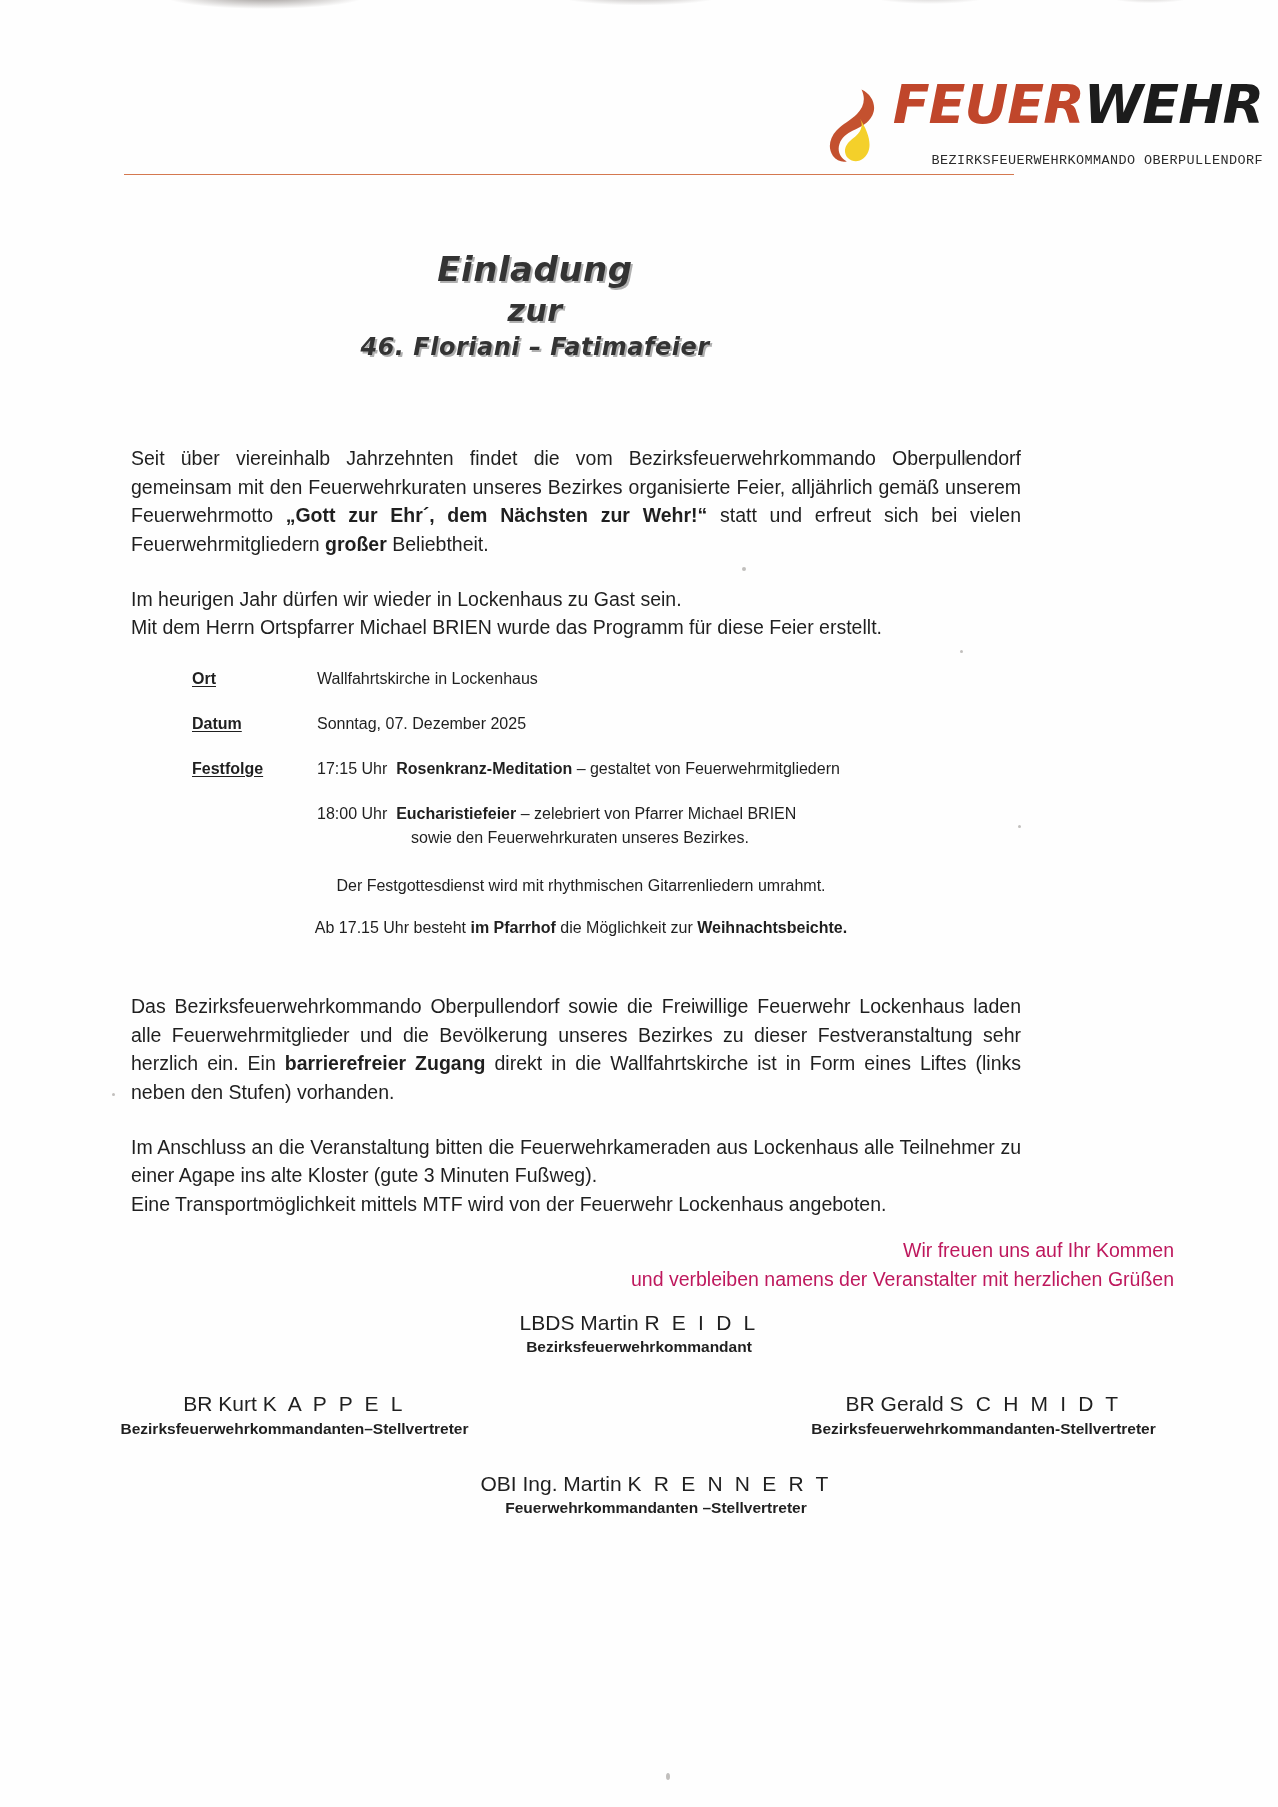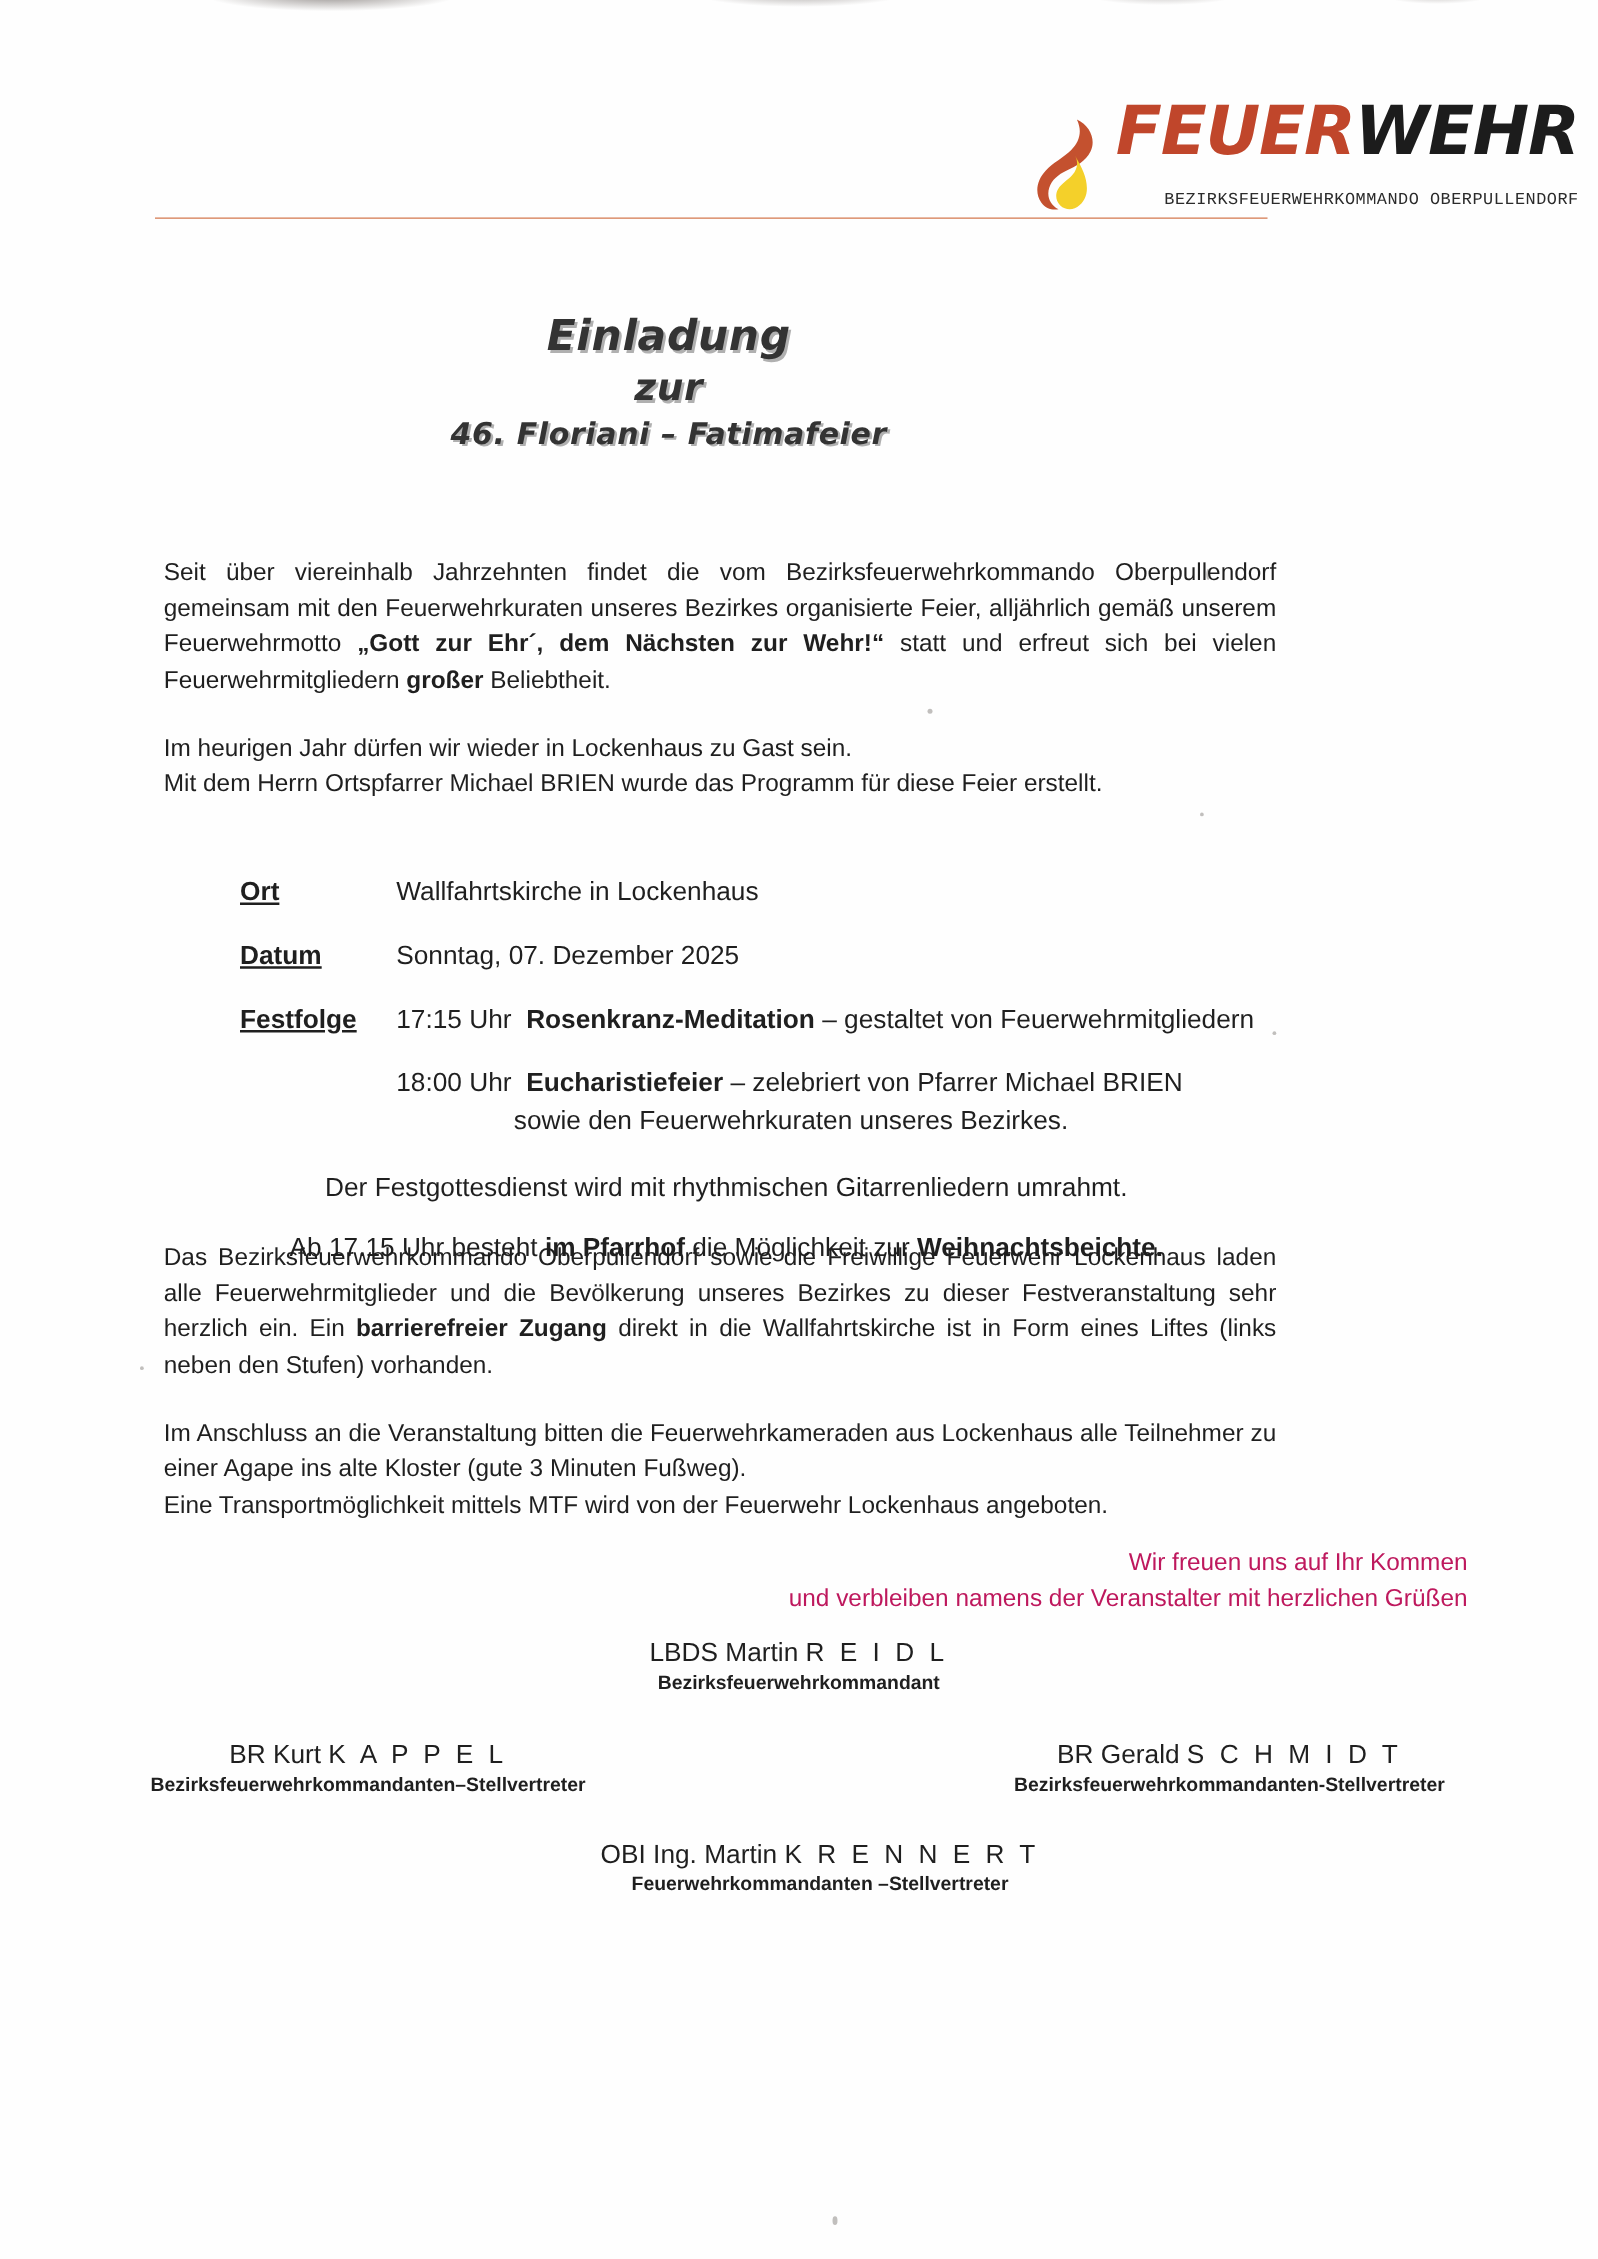--- a/index.html
+++ b/index.html
@@ -47,21 +47,21 @@
     top: 78px;
     left: 0;
     width: 1278px;
     height: 110px;
   }
   .logo-wrap {
     position: absolute;
     right: 260px;
     top: 0;
     display: flex;
-    align-items: flex-end;
+    align-items: center;
     transform: translateX(245px);
   }
   .flame {
     position: relative;
     width: 58px;
     height: 74px;
     margin-right: 14px;
     margin-top: 4px;
     flex: none;
   }
@@ -139,23 +139,22 @@
   .para.nojust { text-align: left; }
   .para b { font-weight: 700; }
 
   
   .details {
     position: absolute;
     top: 670px;
     left: 131px;
     width: 900px;
     font-family: "Liberation Sans", sans-serif;
-    font-size: 21px;
+    font-size: 16px;
     color: #1f1f1f;
-    margin-top: 32px;
   }
   .drow {
     display: flex;
     margin-bottom: 27px;
   }
   .dlabel {
     flex: none;
     width: 125px;
     margin-left: 61px;
     font-weight: 700;

